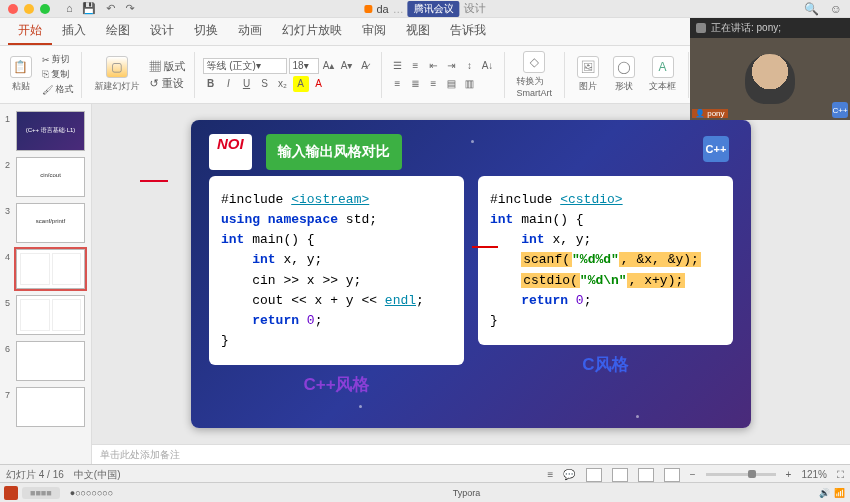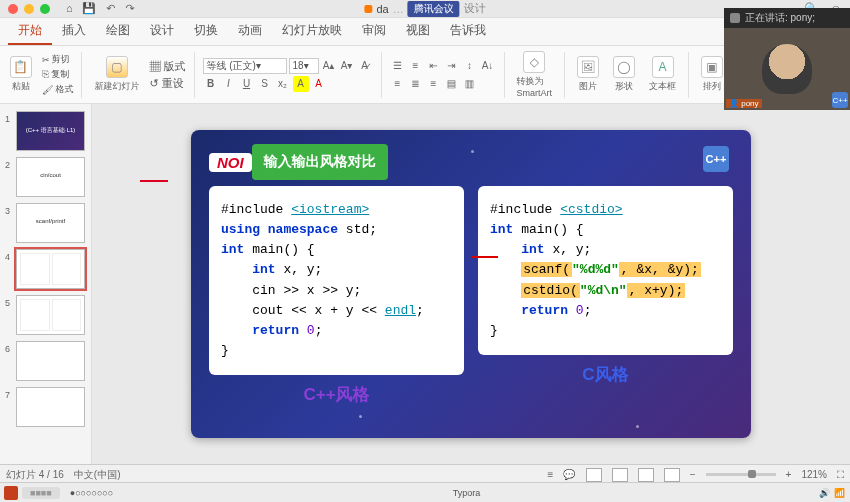--- a/index.html
+++ b/index.html
@@ -34,21 +34,21 @@
   .thumbs { width: 92px; background:#f4f4f4; border-right:1px solid #ddd; overflow-y:auto; padding:4px 2px; }
   .thumb { position:relative; margin: 3px 4px 6px 14px; border:1px solid #bbb; background:#fff; height:40px; font-size:6px; color:#333; padding:2px; }
   .thumb.sel { outline:2px solid #d9534f; }
   .thumb .num { position:absolute; left:-12px; top:2px; font-size:9px; color:#666; }
   .thumb.dark { background:linear-gradient(135deg,#2a2a6a,#4a2a7a); }
   .thumb.split { display:flex; }
   .thumb.split > div { flex:1; border:1px solid #eee; margin:1px; font-size:4px; }
   .canvas-wrap { flex:1; display:flex; flex-direction:column; }
   .canvas { flex:1; display:flex; align-items:center; justify-content:center; background:#e9e9e9; padding:6px; }
   .slide { width: 560px; height: 308px; background: linear-gradient(135deg, #1b2a6b 0%, #2d3a9b 50%, #4a2a7a 100%); border-radius: 8px; position:relative; padding: 14px 18px 10px; color:#fff; box-shadow: 0 2px 8px rgba(0,0,0,0.3); }
-  .slide-head { display:flex; align-items:center; gap:0; margin-bottom:6px; }
+  .slide-head { display:flex; gap:14px; margin-bottom:6px; }
   .noi { background:#fff; color:#d02; font-weight:bold; font-size:15px; padding:1px 8px; border-radius:4px; font-style:italic; }
   .badge-green { background:#3cb043; color:#fff; padding:9px 12px; border-radius:4px; font-size:14px; font-weight:bold; }
   .cpp-logo { position:absolute; right:22px; top:16px; width:26px; height:26px; background:#4a7fd6; border-radius:4px; display:flex; align-items:center; justify-content:center; color:#fff; font-size:11px; font-weight:bold; }
   .code-row { display:flex; gap:14px; margin-top:4px; }
   .code-box { flex:1; background:#fff; border-radius:6px; padding:14px 12px; font-family: Liberation Mono, monospace; font-size:13px; line-height:1.55; color:#000; white-space:pre; }
   .kw { color:#0033cc; font-weight:bold; }
   .io { color:#0088aa; text-decoration: underline; }
   .num0 { color:#6600cc; }
   .str { color:#008800; font-weight:bold; }
   .hl { background:#ffcc66; padding: 0 2px; }
@@ -60,21 +60,21 @@
   .statusbar { height:20px; background:#f0f0f0; border-top:1px solid #ccc; display:flex; align-items:center; font-size:10px; color:#666; padding:0 6px; gap:10px; }
   .statusbar .spacer { flex:1; }
   .viewbtn { width:16px; height:14px; border:1px solid #aaa; background:#fff; }
   .slider { width:70px; height:3px; background:#ccc; position:relative; }
   .slider::after { content:''; position:absolute; left:60%; top:-3px; width:8px; height:8px; background:#888; border-radius:2px; }
   
   .taskbar { position:absolute; bottom:0; left:0; right:0; height:20px; background:#ececec; border-top:1px solid #ccc; display:flex; align-items:center; font-size:9px; color:#555; padding:0 4px; gap:4px; }
   .task-item { padding:1px 8px; border-radius:3px; }
   .task-item.active { background:#ddd; }
   
-  .video-call { position:absolute; top:8px; right:0; width:126px; background:#222; color:#ccc; font-size:10px; z-index:50; }
+  .video-call { position:absolute; top:18px; right:0; width:160px; background:#222; color:#ccc; font-size:10px; z-index:50; }
   .video-head { background:#2a2a2a; padding:3px 6px; display:flex; align-items:center; gap:5px; }
   .video-head .mic { width:10px; height:10px; background:#888; border-radius:2px; }
   .video-body { height:82px; background:#5a5248; position:relative; display:flex; align-items:center; justify-content:center; overflow:hidden; }
   .person { width:50px; height:50px; background:radial-gradient(circle at 50% 35%, #d9b896 0 18px, #3a3a3a 18px 100%); border-radius:50% 50% 40% 40%; }
   .video-label { position:absolute; bottom:2px; left:2px; background:rgba(200,80,20,0.8); color:#fff; font-size:8px; padding:0 3px; }
   .video-cpp { position:absolute; bottom:2px; right:2px; width:16px; height:16px; background:#4a7fd6; border-radius:3px; color:#fff; font-size:8px; display:flex; align-items:center; justify-content:center; }
   .red-annot { position:absolute; left:140px; top:180px; width:28px; height:2px; background:#d02; z-index:5; }
   .star { position:absolute; width:3px; height:3px; background:#fff; border-radius:50%; opacity:0.5; }
 </style>
 </head>
@@ -290,20 +290,21 @@
 <span>    </span><span class="hl">scanf(</span><span class="str">"%d%d"</span><span class="hl">, &amp;x, &amp;y);</span>
 <span>    </span><span class="hl">cstdio(</span><span class="str">"%d\n"</span><span class="hl">, x+y);</span>
 <span class="kw">    return </span><span class="num0">0</span><span>;</span>
 <span>}</span>
 </div>
             <div class="style-label label-c">C风格</div>
           </div>
         </div>
       </div>
     </div>
+    <div class="notes"><span>单击此处添加备注</span></div>
   </div>
 </div>
 
 <div class="statusbar">
   <span>幻灯片 4 / 16</span>
   <span>中文(中国)</span>
   <div class="spacer"></div>
   <span>≡</span>
   <span>💬</span>
   <div class="viewbtn"></div>

